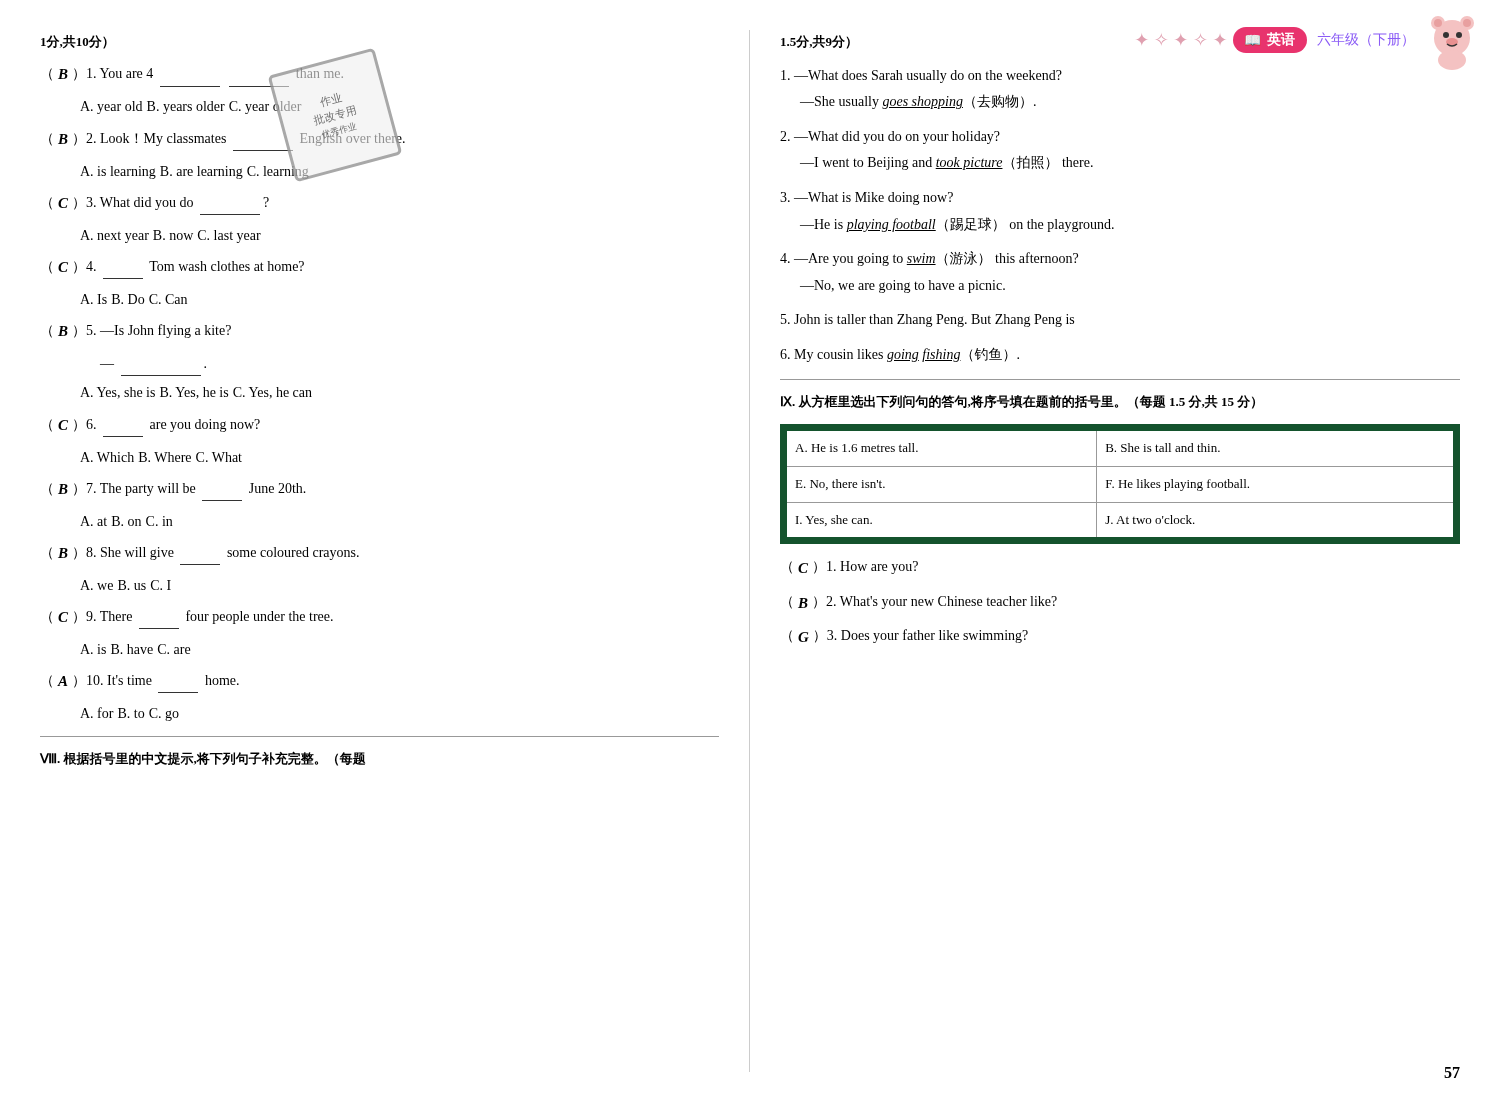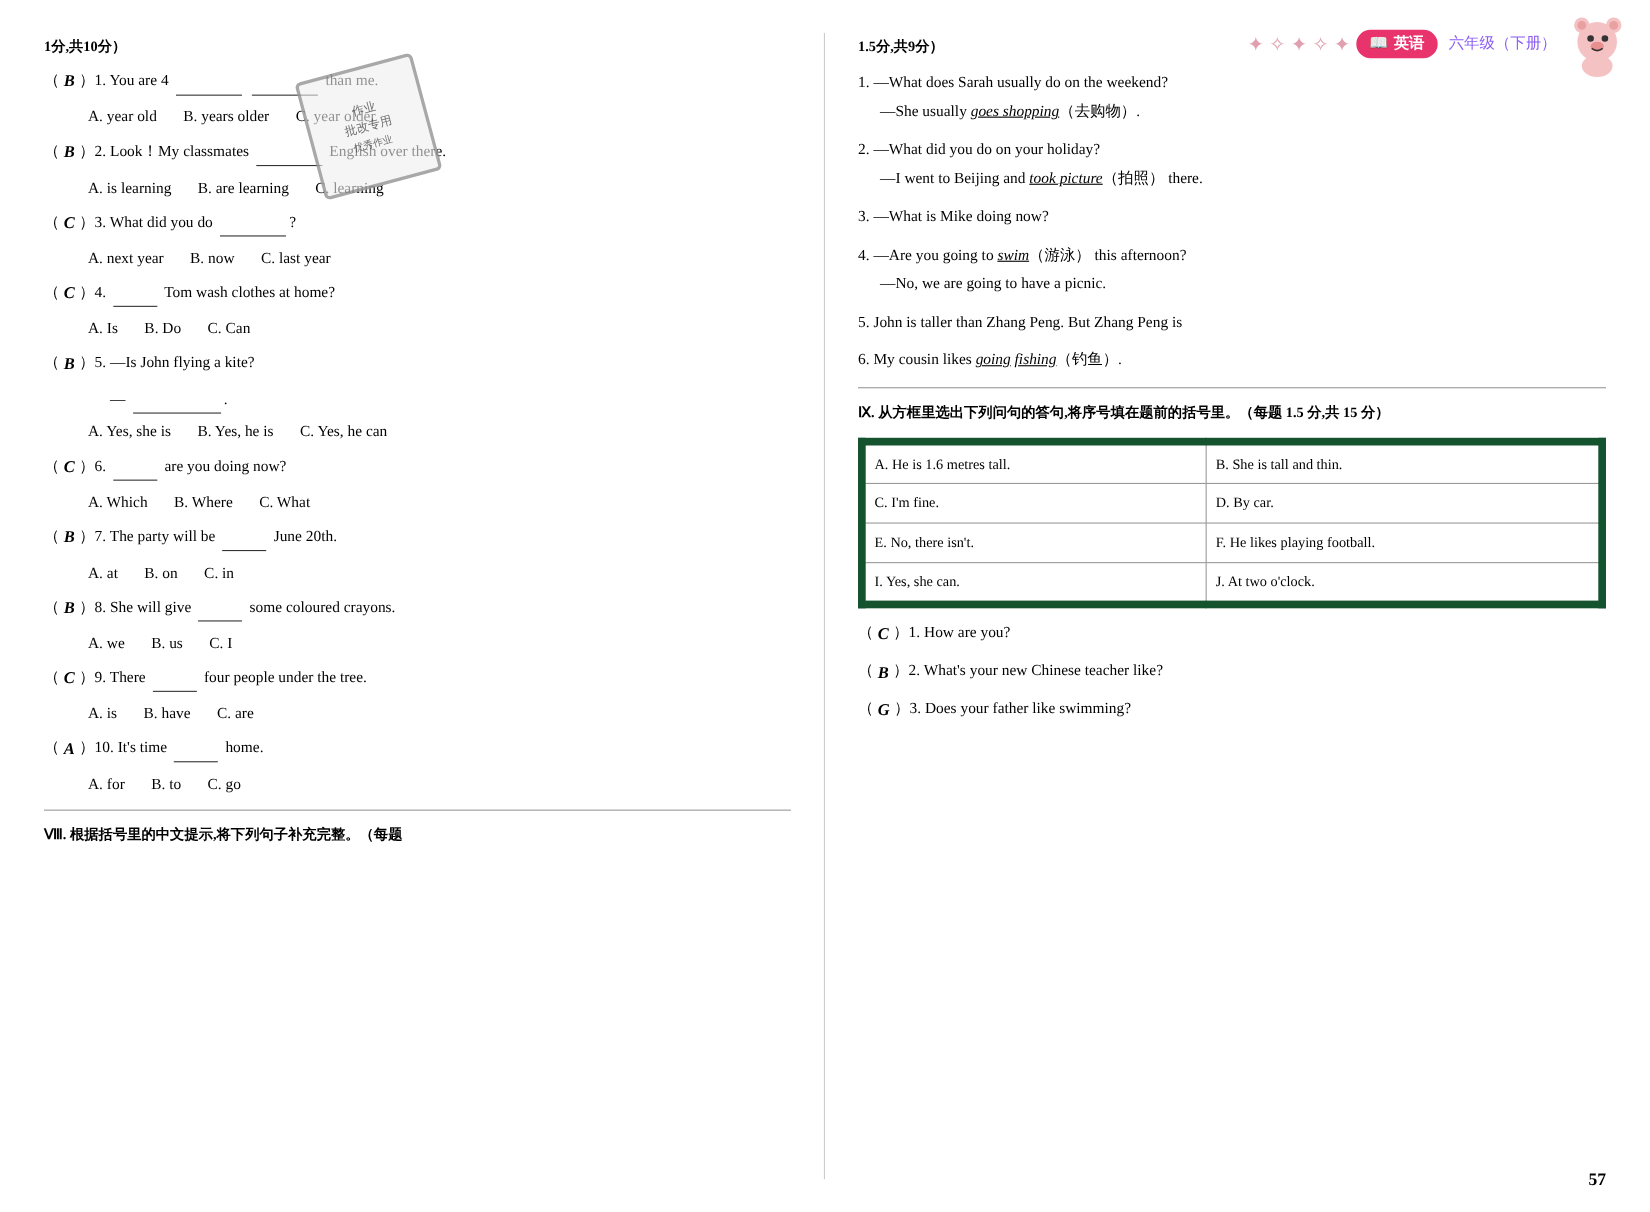--- a/index.html
+++ b/index.html
@@ -76,21 +76,21 @@
     }
     .answer-letter {
       font-style: italic;
       font-weight: bold;
       font-size: 15px;
     }
     .options-row {
       margin-left: 40px;
       margin-bottom: 6px;
       display: flex;
-      gap: 24px;
+      gap: 4px;
     }
     .blank-line {
       display: inline-block;
       border-bottom: 1px solid #333;
       min-width: 60px;
       vertical-align: bottom;
       margin: 0 3px;
     }
     .blank-line-short {
       min-width: 40px;
@@ -323,20 +323,21 @@
       <div style="padding-left:20px;">—She usually <span class="fill-answer">goes shopping</span>（去购物）.</div>
     </div>
 
     <div style="margin-bottom:8px;">
       <div>2. —What did you do on your holiday?</div>
       <div style="padding-left:20px;">—I went to Beijing and <span class="fill-answer">took picture</span>（拍照） there.</div>
     </div>
 
     <div style="margin-bottom:8px;">
       <div>3. —What is Mike doing now?</div>
+      <div style="padding-left:20px;">—He is <span class="fill-answer">playing football</span>（踢足球） on the playground.</div>
     </div>
 
     <div style="margin-bottom:8px;">
       <div>4. —Are you going to <span class="fill-answer">swim</span>（游泳） this afternoon?</div>
       <div style="padding-left:20px;">—No, we are going to have a picnic.</div>
     </div>
 
     <div style="margin-bottom:8px;">
       <div>5. John is taller than Zhang Peng. But Zhang Peng is</div>
     </div>
@@ -349,24 +350,20 @@
 
     <div style="font-size:13px;font-weight:bold;margin-bottom:8px;">
       Ⅸ. 从方框里选出下列问句的答句,将序号填在题前的括号里。（每题 1.5 分,共 15 分）
     </div>
 
     <table class="answer-table">
       <tbody>
           <tr>
         <td>A. He is 1.6 metres tall.</td>
         <td>B. She is tall and thin.</td>
-      </tr>
-      <tr>
-        <td>C. I'm fine.</td>
-        <td>D. By car.</td>
       </tr>
       <tr>
         <td>E. No, there isn't.</td>
         <td>F. He likes playing football.</td>
       </tr>
       <tr>
         <td>I. Yes, she can.</td>
         <td>J. At two o'clock.</td>
       </tr>
     </tbody>

